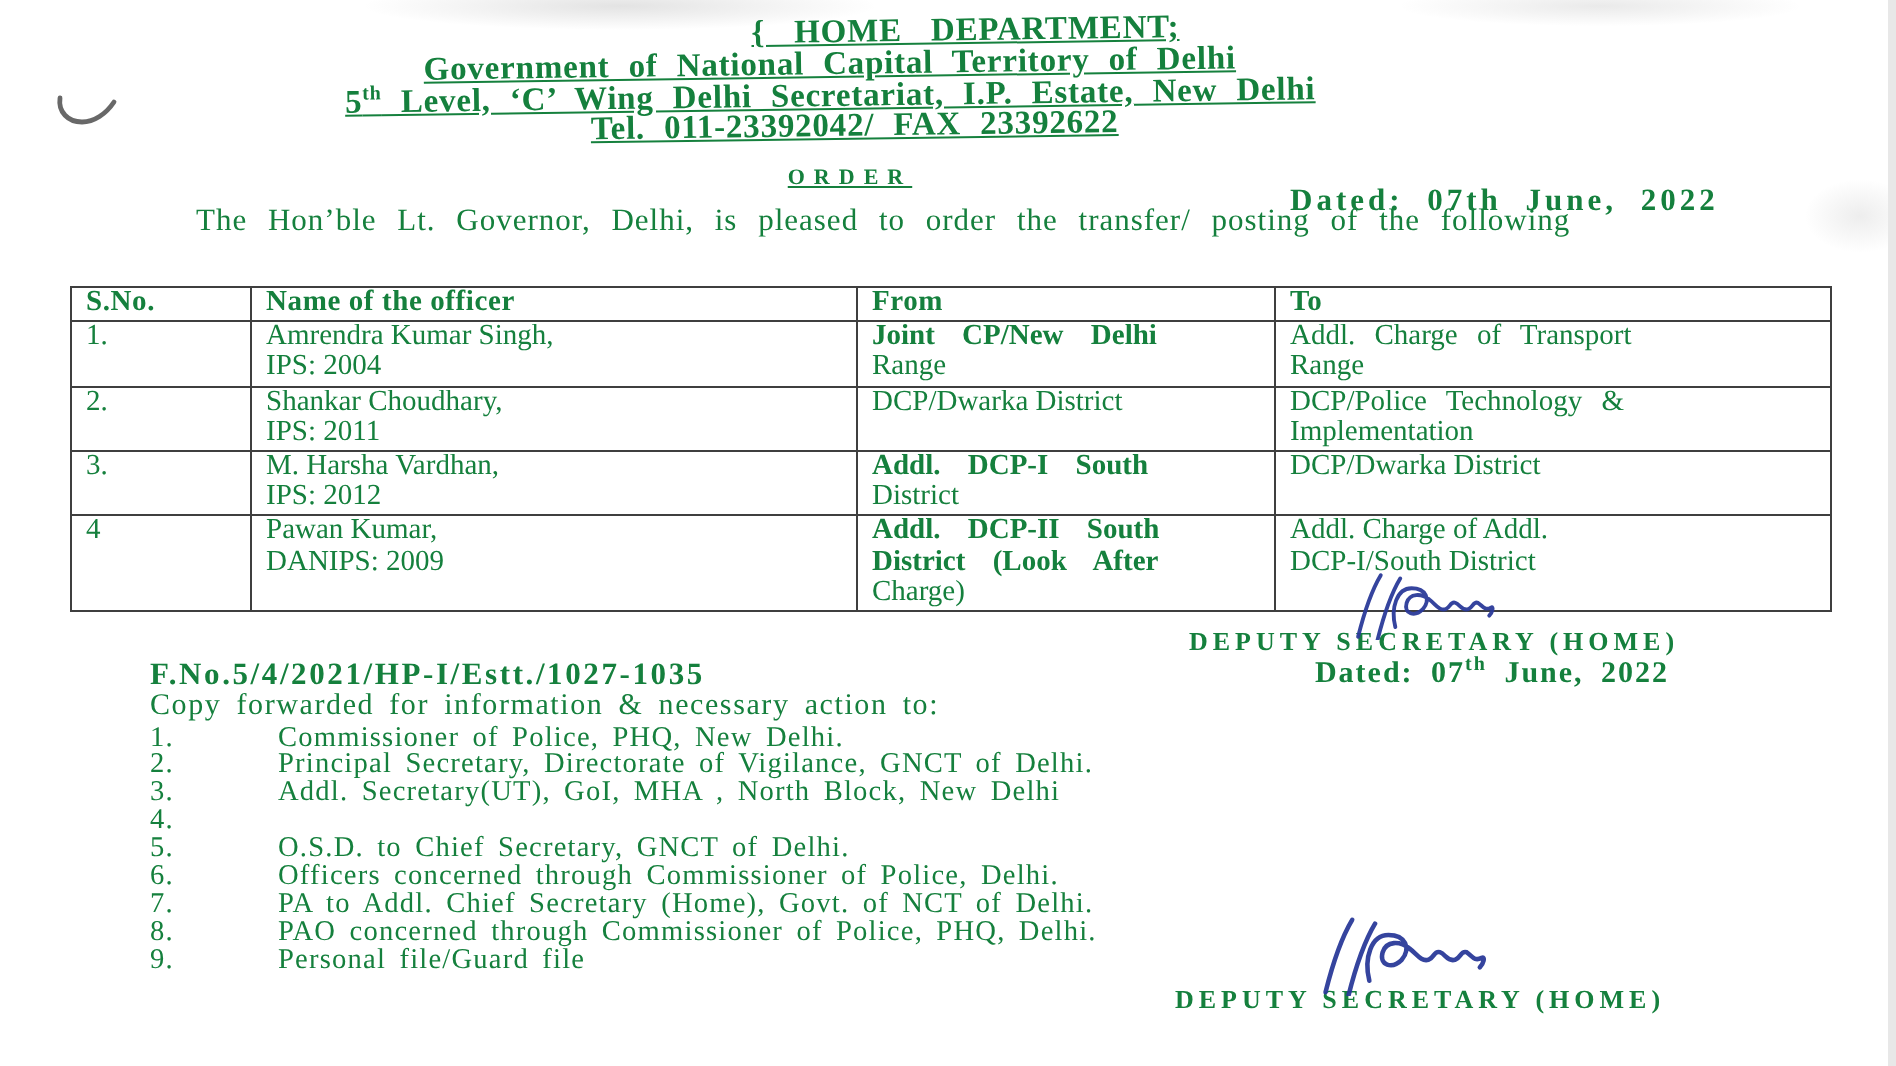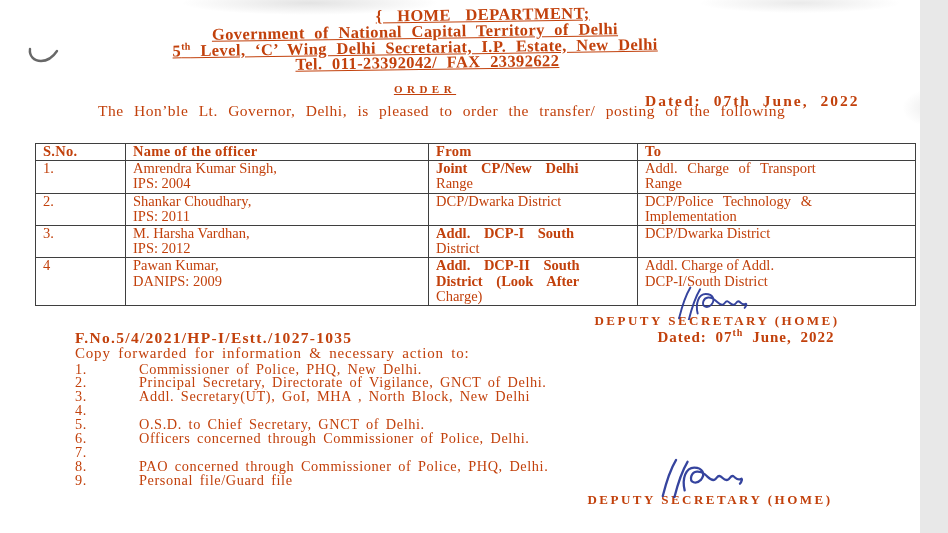--- a/index.html
+++ b/index.html
@@ -1,19 +1,20 @@
 <!DOCTYPE html>
 <html><head>
 <meta charset="utf-8">
 <style>
   html,body { margin:0; padding:0; background:#e8e8e8; }
   .page {
     position:relative; width:920px; height:533px; background:#ffffff;
-    font-family:"Liberation Serif","DejaVu Serif",serif; color:#c2410c;
+    font-family:"Liberation Serif","DejaVu Serif",serif; color:#15803d;
     overflow:hidden;
+    padding-left:24px;
   }
   
   .noise1 { position:absolute; top:-10px; left:170px; width:280px; height:26px;
     background:radial-gradient(ellipse at center, rgba(80,80,80,.16), transparent 65%); }
   .noise2 { position:absolute; top:-8px; left:690px; width:220px; height:22px;
     background:radial-gradient(ellipse at center, rgba(80,80,80,.12), transparent 65%); }
   .noise3 { position:absolute; top:88px; left:900px; width:60px; height:40px;
     background:radial-gradient(ellipse at center, rgba(80,80,80,.10), transparent 65%); }
 
   .corner-mark { position:absolute; top:46px; left:26px; }
@@ -207,20 +208,21 @@
       <div class="ditem">
         <span class="dnum">5.</span>
         <span>O.S.D. to Chief Secretary, GNCT of Delhi.</span>
       </div>
       <div class="ditem">
         <span class="dnum">6.</span>
         <span>Officers concerned through Commissioner of Police, Delhi.</span>
       </div>
       <div class="ditem">
         <span class="dnum">7.</span>
+        <span>PA to Addl. Chief Secretary (Home), Govt. of NCT of Delhi.</span>
       </div>
       <div class="ditem">
         <span class="dnum">8.</span>
         <span>PAO concerned through Commissioner of Police, PHQ, Delhi.</span>
       </div>
       <div class="ditem">
         <span class="dnum">9.</span>
         <span>Personal file/Guard file</span>
       </div>
     </div>

